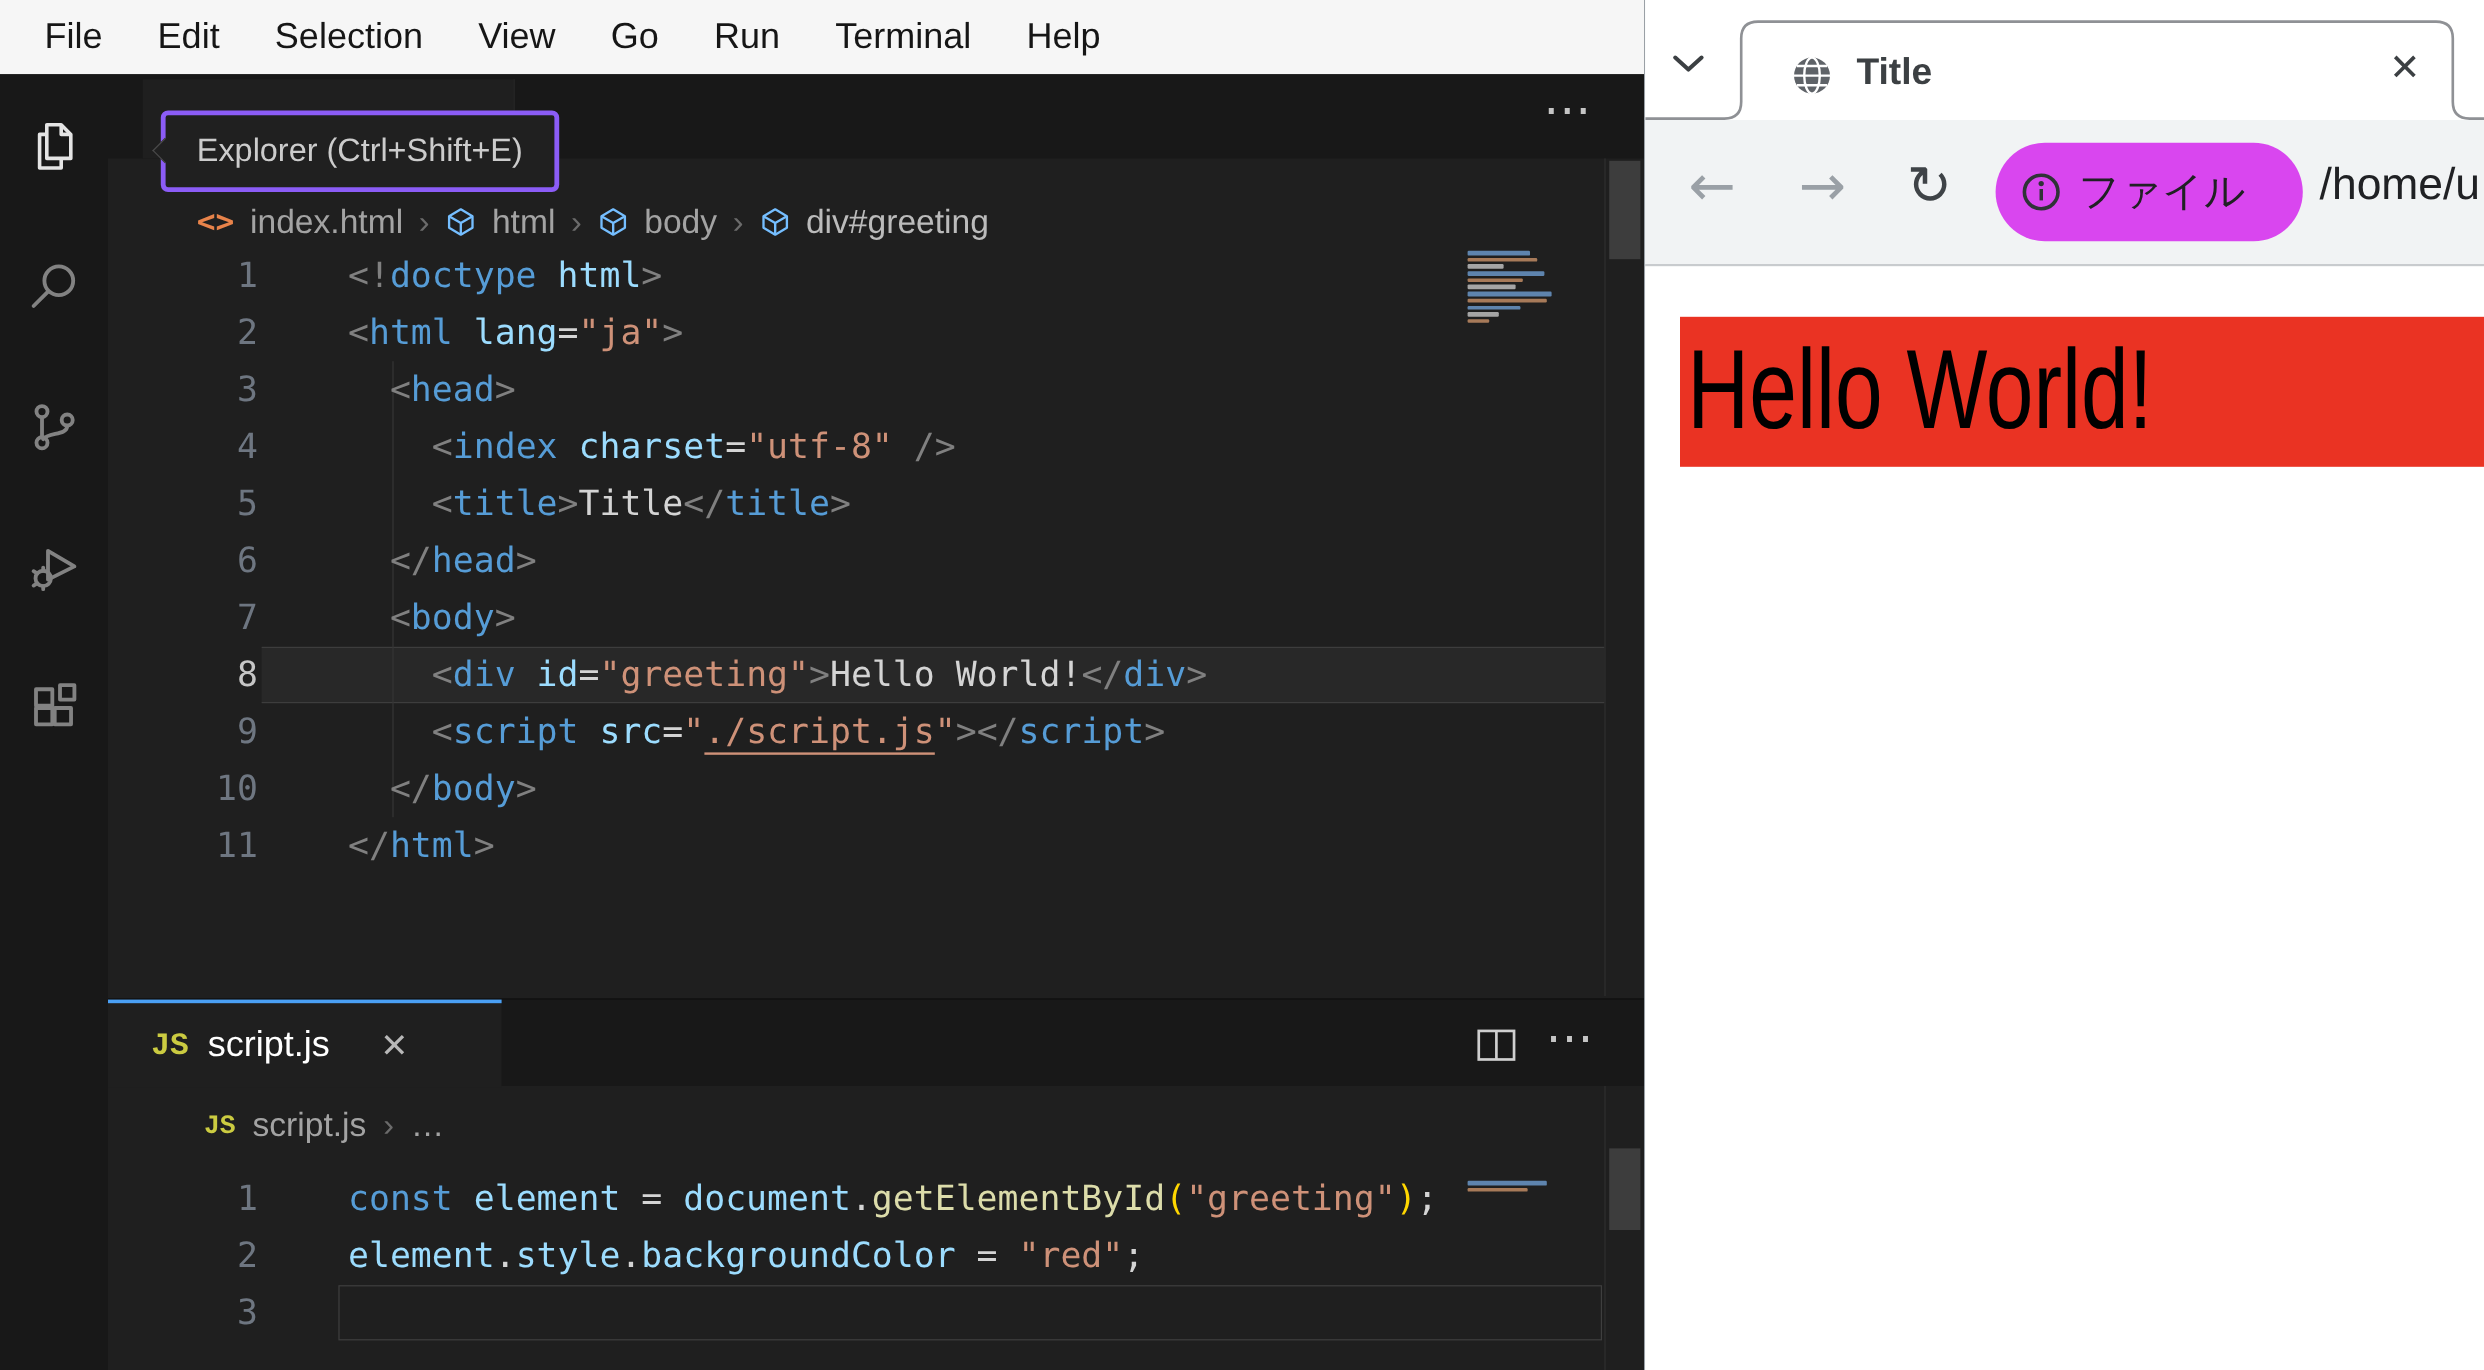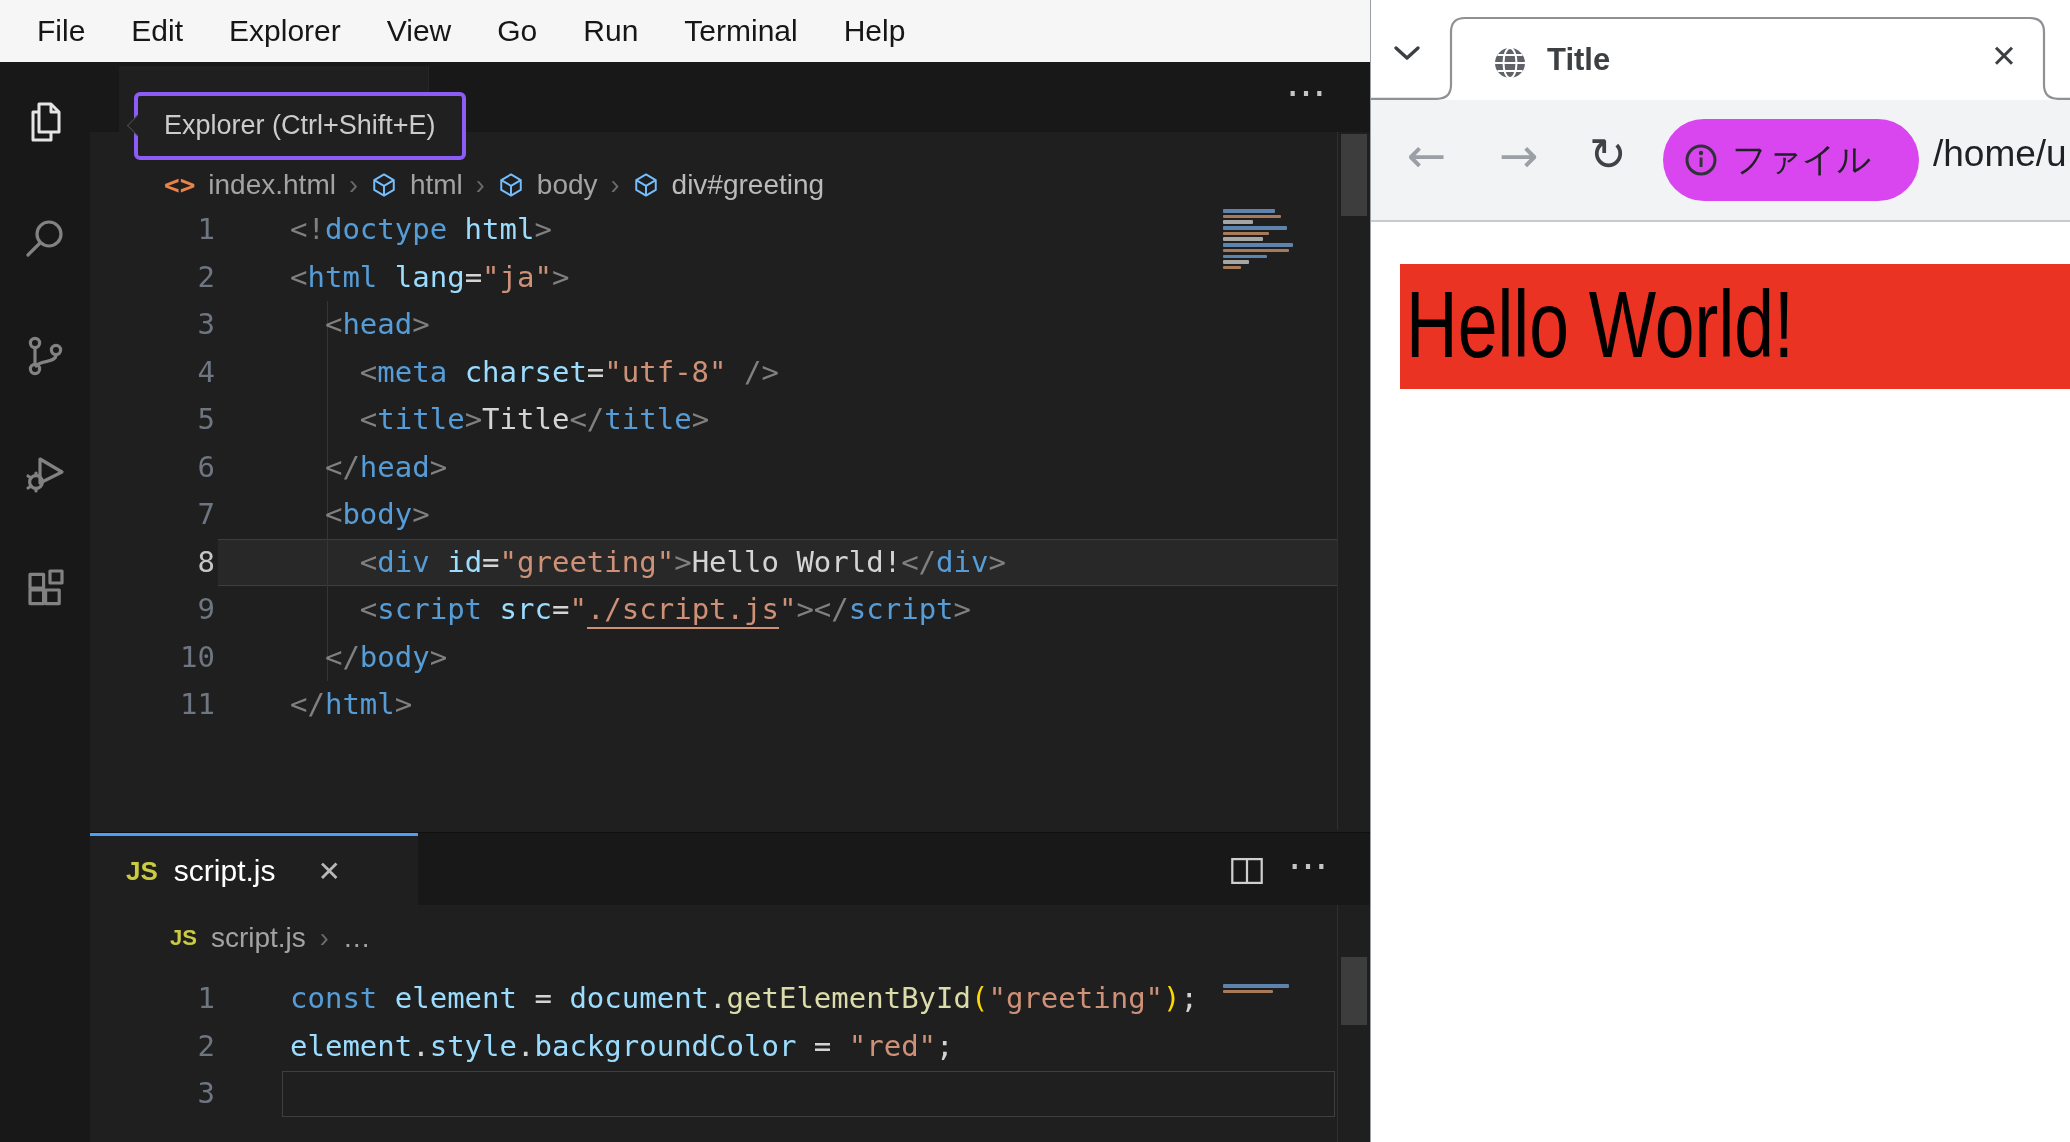--- a/index.html
+++ b/index.html
@@ -68,21 +68,21 @@
   .scroll-divider.top{top:70px;height:698px}
   .scroll-divider.bottom{top:843px;height:237px}
   .scroll-thumb{position:absolute;left:1251px;width:26px;background:rgba(150,150,150,0.25)}
   .scroll-thumb.top{top:72px;height:82px}
   .scroll-thumb.bottom{top:895px;height:68px}
 
   .tabbar-bottom{position:absolute;left:0;top:770px;width:100%;height:73px;background:#181818;
                  border-top:1px solid #101010;box-sizing:border-box}
   .tab-active{position:absolute;left:0;top:0;height:73px;width:328px;background:#1f1f1f;
               border-top:3px solid #4aa0f5;display:flex;align-items:center;padding-left:36px;box-sizing:border-box}
-  .js-badge{color:#cbcb41;font-weight:bold;font-size:26px;font-family:Liberation Sans, sans-serif}
+  .js-badge{color:#cbcb41;font-weight:bold;font-size:26px;font-family:Liberation Mono, monospace}
   .js-badge.small{font-size:22px}
   .tab-label{color:#ffffff;font-size:30px;margin-left:16px}
   .tab-close{color:#b8b8b8;font-size:28px;margin-left:42px}
   .split-icon{position:absolute;left:1140px;top:24px}
 
   .breadcrumb2{position:absolute;left:0;top:856px;height:40px;display:flex;align-items:center;
                padding-left:80px;gap:14px;font-size:28px;color:#a3a3a3;box-sizing:border-box}
 
   
   .browser{position:absolute;left:1370px;top:0;width:700px;height:1142px;background:#ffffff;
@@ -111,21 +111,21 @@
               transform:scaleX(0.76);transform-origin:0 50%;padding-left:8px;white-space:nowrap}
 </style>
 </head>
 <body>
 
 <div class="vscode">
 
   <div class="menubar" id="menubar">
       <span class="menu-item">File</span>
       <span class="menu-item">Edit</span>
-      <span class="menu-item">Explorer</span>
+      <span class="menu-item">Selection</span>
       <span class="menu-item">View</span>
       <span class="menu-item">Go</span>
       <span class="menu-item">Run</span>
       <span class="menu-item">Terminal</span>
       <span class="menu-item">Help</span>
     </div>
 
   <div class="workbench">
 
     <div class="activitybar">
@@ -210,21 +210,21 @@
           <div class="code-line">
             <span class="num">2</span>
             <span class="lt"><span class="tok-p">&lt;</span><span class="tok-t">html</span><span class="tok-x"> </span><span class="tok-a">lang</span><span class="tok-x">=</span><span class="tok-s">"ja"</span><span class="tok-p">&gt;</span></span>
           </div>
           <div class="code-line">
             <span class="num">3</span>
             <span class="lt"><span class="tok-p">  &lt;</span><span class="tok-t">head</span><span class="tok-p">&gt;</span></span>
           </div>
           <div class="code-line">
             <span class="num">4</span>
-            <span class="lt"><span class="tok-p">    &lt;</span><span class="tok-t">meta</span><span class="tok-x"> </span><span class="tok-a">charset</span><span class="tok-x">=</span><span class="tok-s">"utf-8"</span><span class="tok-x"> </span><span class="tok-p">/&gt;</span></span>
+            <span class="lt"><span class="tok-p">    &lt;</span><span class="tok-t">index</span><span class="tok-x"> </span><span class="tok-a">charset</span><span class="tok-x">=</span><span class="tok-s">"utf-8"</span><span class="tok-x"> </span><span class="tok-p">/&gt;</span></span>
           </div>
           <div class="code-line">
             <span class="num">5</span>
             <span class="lt"><span class="tok-p">    &lt;</span><span class="tok-t">title</span><span class="tok-p">&gt;</span><span class="tok-x">Title</span><span class="tok-p">&lt;/</span><span class="tok-t">title</span><span class="tok-p">&gt;</span></span>
           </div>
           <div class="code-line">
             <span class="num">6</span>
             <span class="lt"><span class="tok-p">  &lt;/</span><span class="tok-t">head</span><span class="tok-p">&gt;</span></span>
           </div>
           <div class="code-line">

